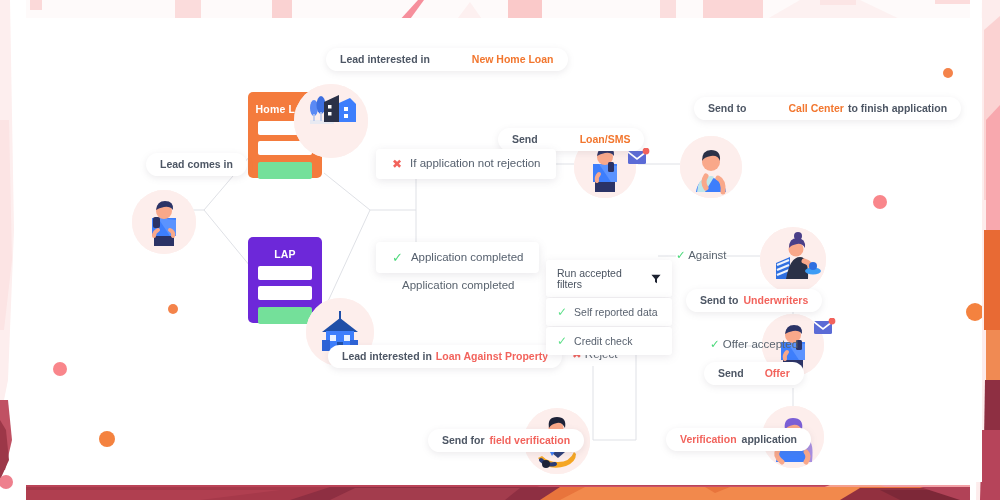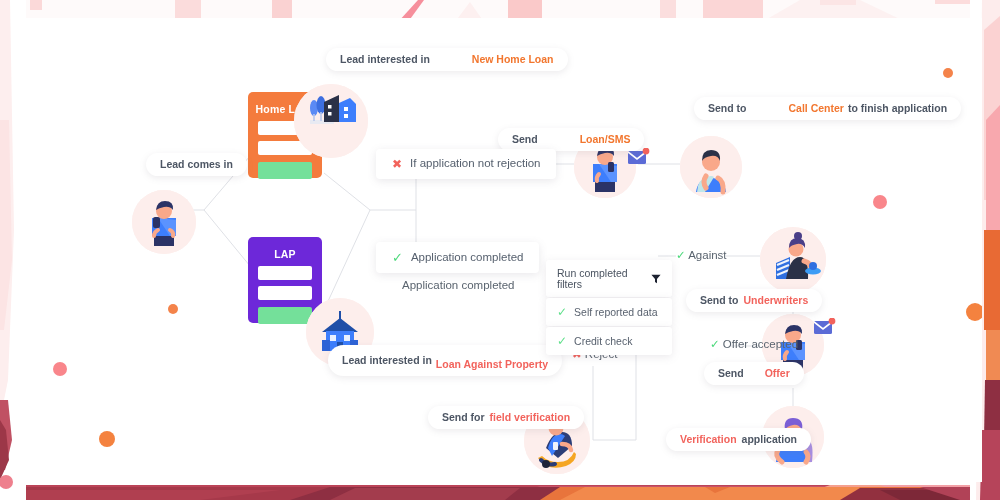--- a/index.html
+++ b/index.html
@@ -404,21 +404,21 @@
     <span class="plain">Lead comes in</span>
   </div>
 
   <div class="pill" style="left:308px;top:30px;">
     <span class="plain">Lead interested in</span>
     <span class="hl-orange">New Home Loan</span>
   </div>
 
   <div class="pill" style="left:310px;top:327px;">
     <span class="plain">Lead interested in</span>
-    <span class="hl-red" style="margin-left:4px;margin-top:8px;">Loan Against Property</span>
+    <span class="hl-red" style="margin-left:4px;">Loan Against Property</span>
   </div>
 
   <div class="pill" style="left:480px;top:110px;">
     <span class="plain">Send</span>
     <span class="hl-orange">Loan/SMS</span>
   </div>
 
   <div class="pill" style="left:676px;top:79px;">
     <span class="plain">Send to</span>
     <span class="hl-orange">Call Center</span>
@@ -428,21 +428,21 @@
   <div class="pill" style="left:668px;top:271px;">
     <span class="plain">Send to</span>
     <span class="hl-red" style="margin-left:5px;">Underwriters</span>
   </div>
 
   <div class="pill" style="left:686px;top:344px;">
     <span class="plain">Send</span>
     <span class="hl-red" style="margin-left:21px;">Offer</span>
   </div>
 
-  <div class="pill" style="left:410px;top:388px;">
+  <div class="pill" style="left:410px;top:411px;">
     <span class="plain">Send for</span>
     <span class="hl-red" style="margin-left:5px;">field verification</span>
   </div>
 
   <div class="pill" style="left:648px;top:410px;">
     <span class="hl-red">Verification</span>
     <span class="plain" style="margin-left:5px;">application</span>
   </div>
 
   <div class="card" style="left:358px;top:131px;">
@@ -452,21 +452,21 @@
 
   <div class="card" style="left:358px;top:224px;">
     <span class="tick">✓</span>
     <span>Application completed</span>
   </div>
 
   <div class="bare" style="left:384px;top:262px;">Application completed</div>
 
   <div id="filters">
     <div class="frow head">
-      <span>Run completed filters</span>
+      <span>Run accepted filters</span>
       <svg class="funnel" viewBox="0 0 12 12">
         <path d="M0.5 1 L11.5 1 L7.2 6 L7.2 11.2 L4.8 9.6 L4.8 6 Z" fill="#1d2230"></path>
       </svg>
     </div>
     <div class="frow">
       <span class="tick">✓</span>
       <span>Self reported data</span>
     </div>
     <div class="frow">
       <span class="tick">✓</span>

